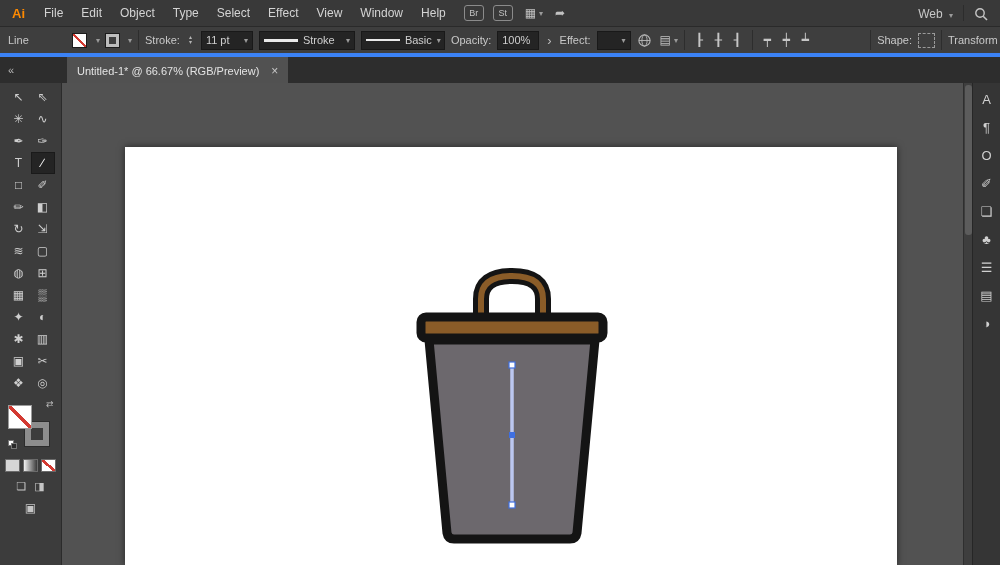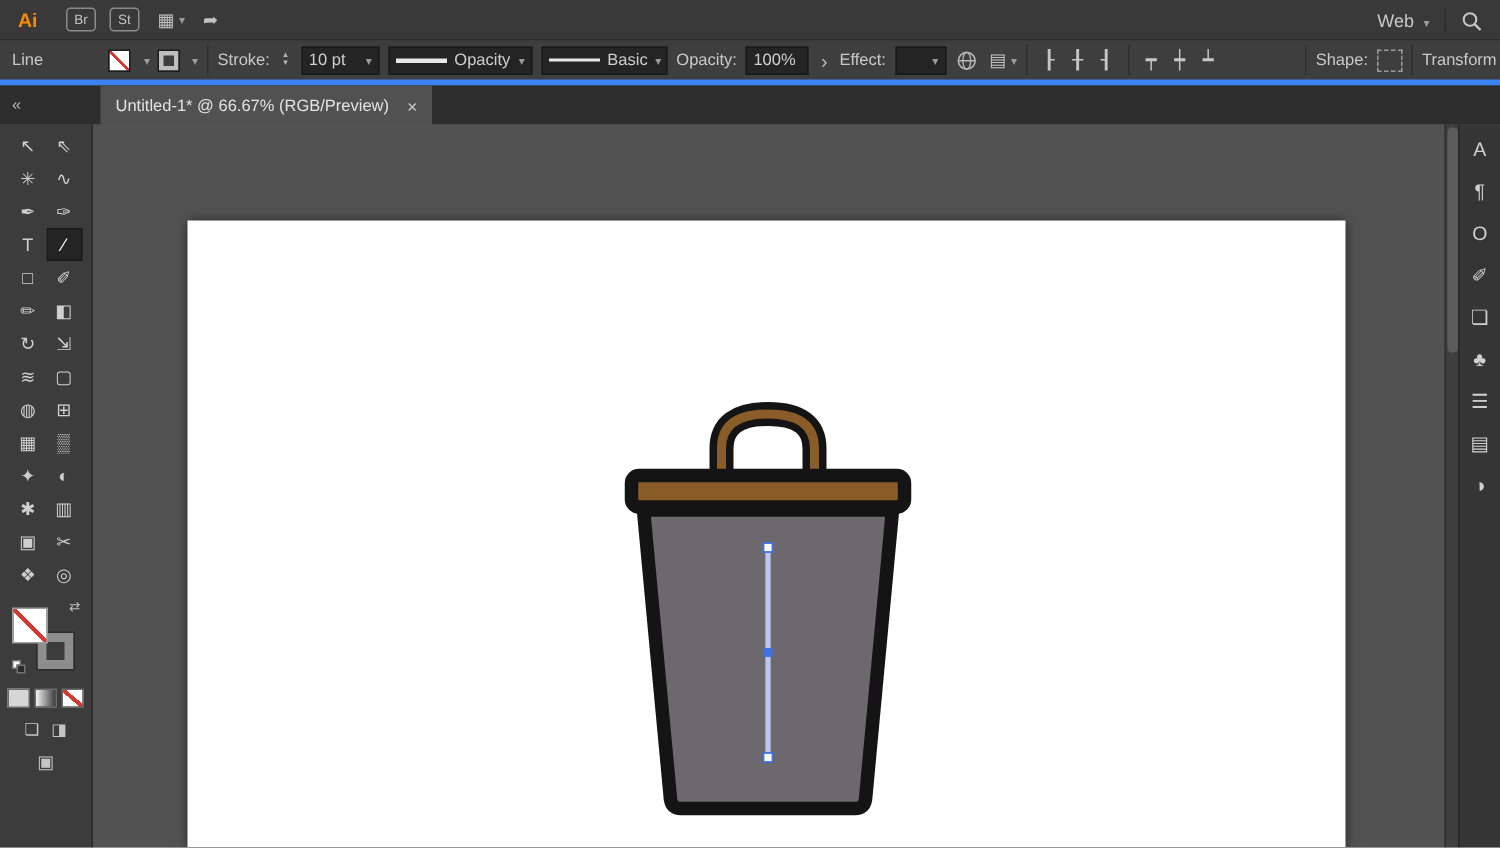--- a/index.html
+++ b/index.html
@@ -127,20 +127,31 @@
   .strip-icon {
     width: 22px; height: 19px; display: flex; align-items: center; justify-content: center;
     font-size: 13px; color: #d0d0d0;
   }
 </style>
 </head>
 <body>
 
 <div class="menubar">
   <span class="logo" style="color: rgb(255, 138, 0);">Ai</span>
+  <div class="menu-items">
+      <span class="menu-item">File</span>
+      <span class="menu-item">Edit</span>
+      <span class="menu-item">Object</span>
+      <span class="menu-item">Type</span>
+      <span class="menu-item">Select</span>
+      <span class="menu-item">Effect</span>
+      <span class="menu-item">View</span>
+      <span class="menu-item">Window</span>
+      <span class="menu-item">Help</span>
+    </div>
   <span class="mb-btn">Br</span>
   <span class="mb-btn">St</span>
   <span class="mb-icon">
     <span>▦</span>
     <span class="dd-caret">▾</span>
   </span>
   <span class="mb-icon">
     <span>➦</span>
   </span>
   <div class="mb-right">
@@ -162,26 +173,26 @@
   <span class="dd-caret">▾</span>
   <span class="swatch-stroke"></span>
   <span class="dd-caret">▾</span>
   <span class="sep"></span>
   <span class="cb-label">Stroke:</span>
   <span class="stepper">
       <span>▴</span>
       <span>▾</span>
     </span>
   <span class="dd" style="width:52px">
-    <span>10 pt</span>
+    <span>11 pt</span>
     <span class="dd-caret">▾</span>
   </span>
   <span class="dd" style="width:96px">
     <span class="line-sample"></span>
-    <span>Opacity</span>
+    <span>Stroke</span>
     <span class="dd-caret">▾</span>
   </span>
   <span class="dd" style="width:84px">
     <span class="line-sample thin"></span>
     <span>Basic</span>
     <span class="dd-caret">▾</span>
   </span>
   <span class="cb-label">Opacity:</span>
   <span class="dd" style="width:42px">
     <span>100%</span>

